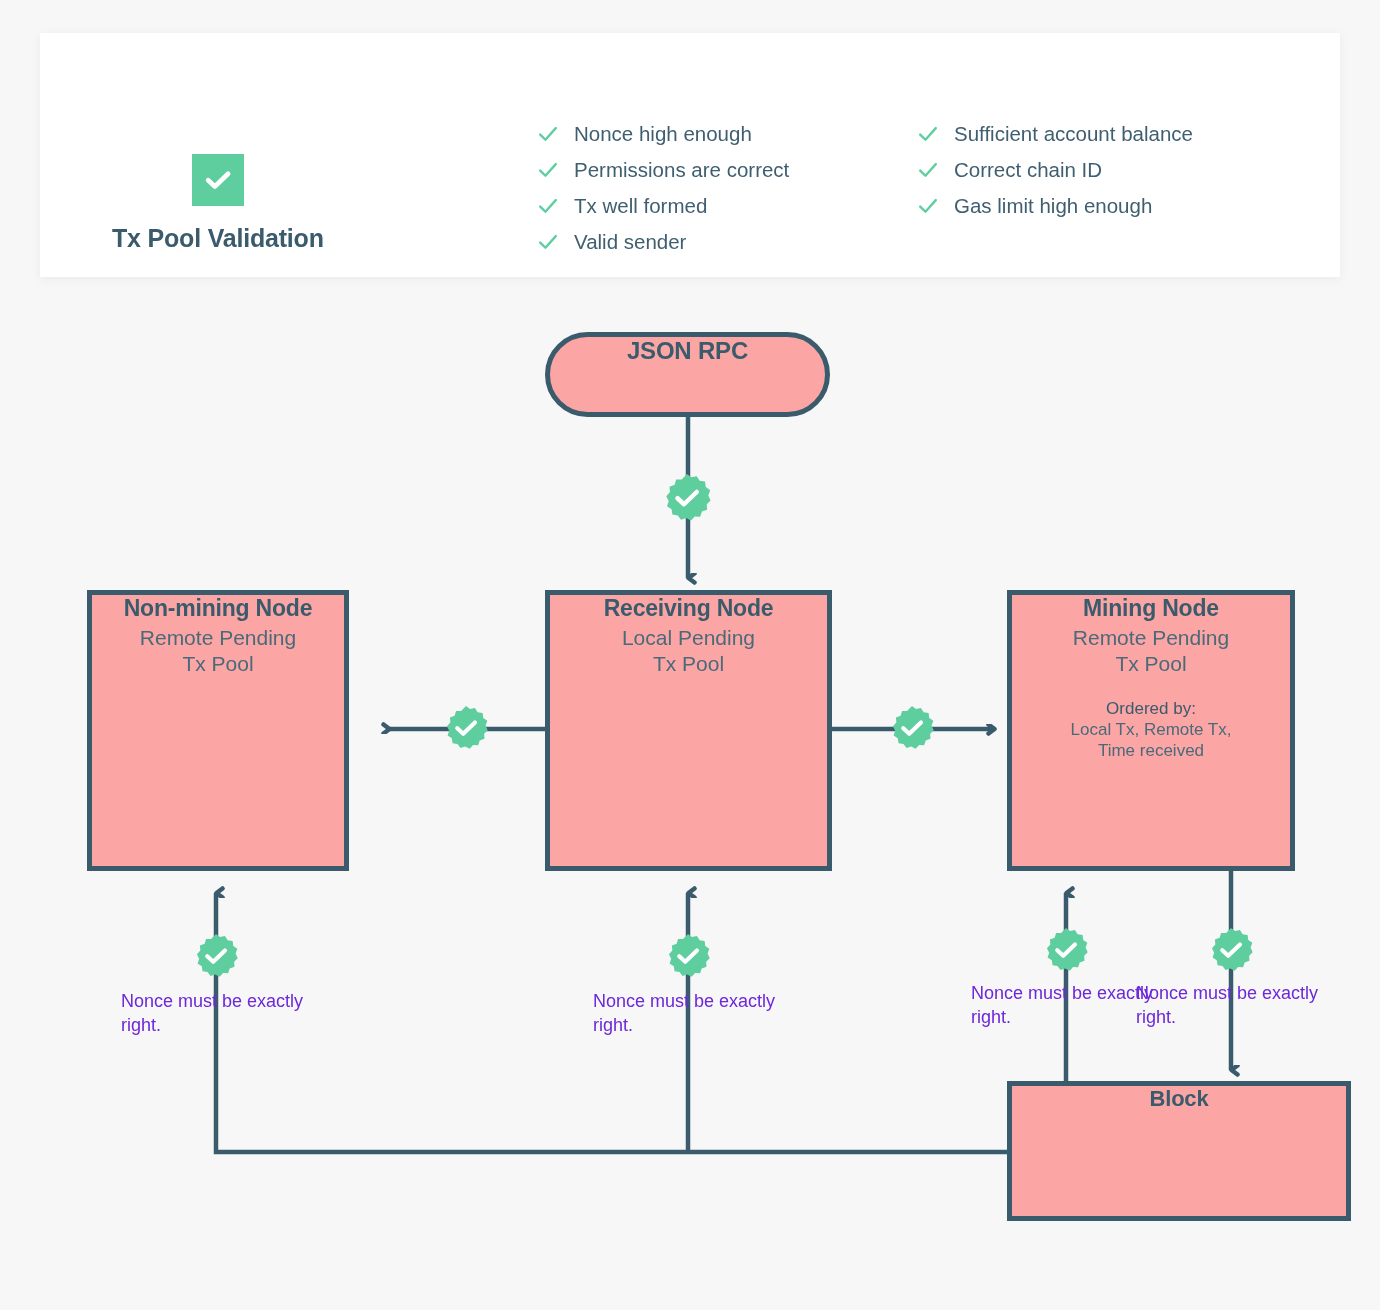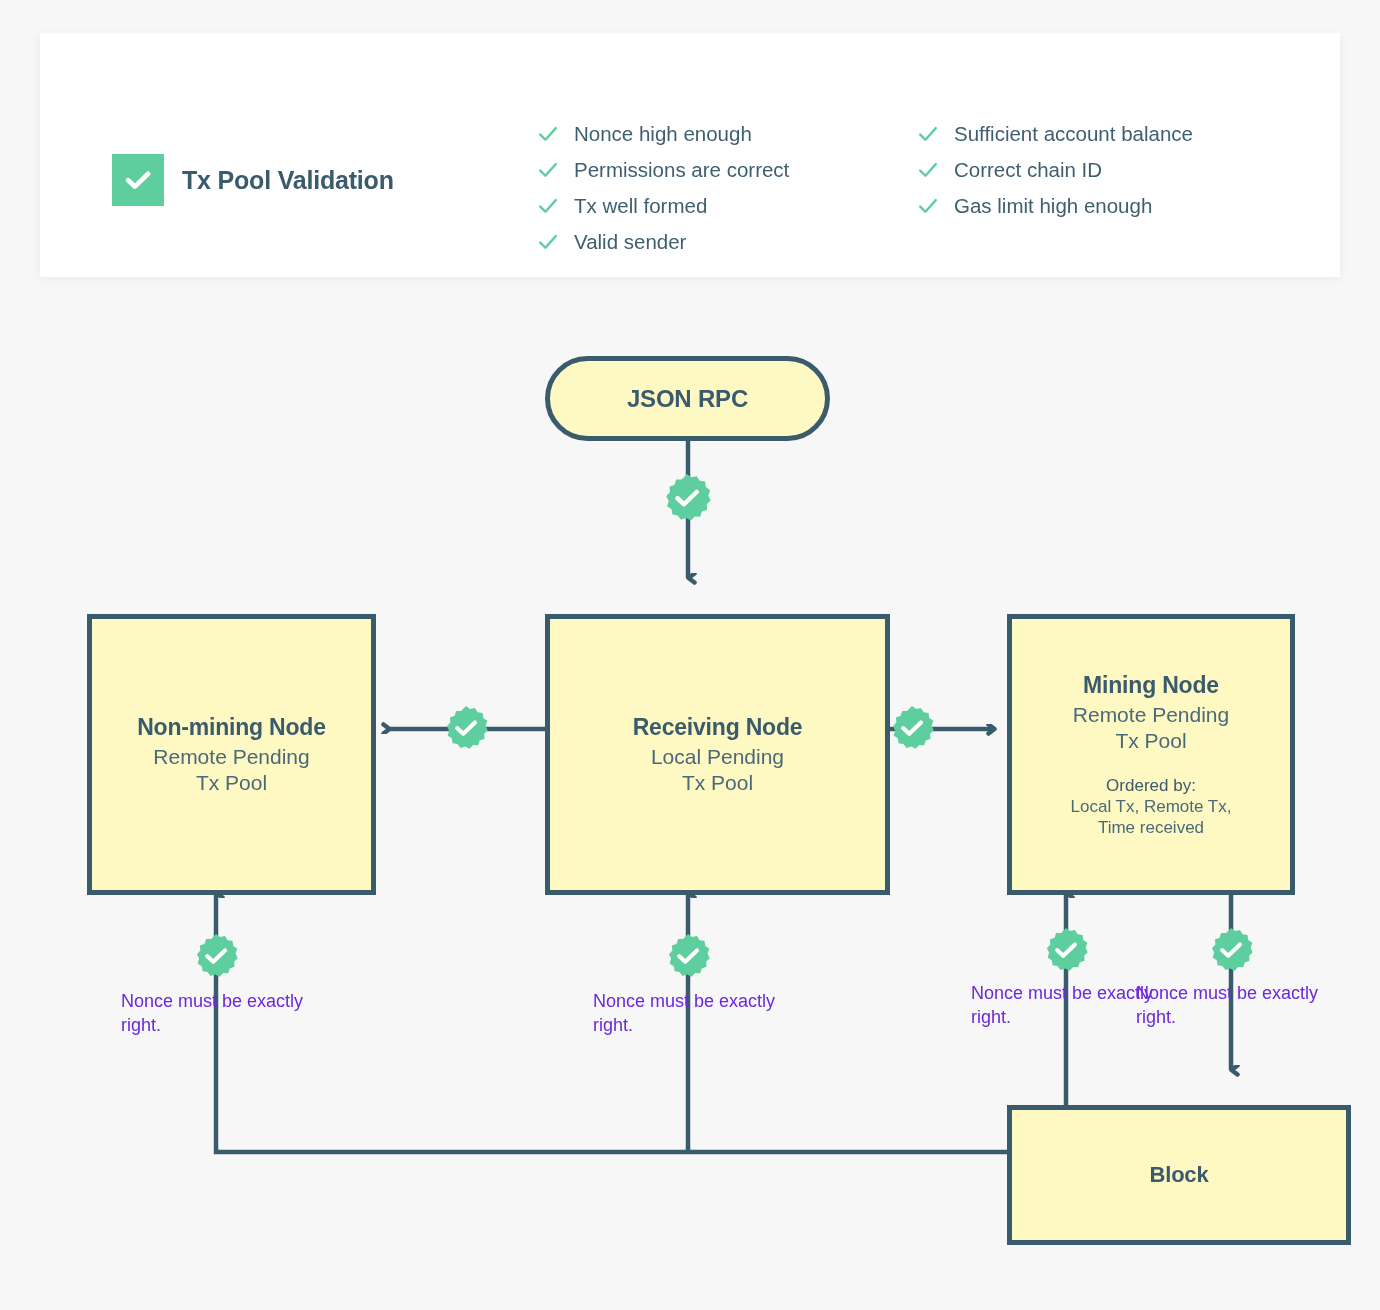--- a/index.html
+++ b/index.html
@@ -26,20 +26,21 @@
     background: #ffffff;
     box-shadow: 0 2px 10px rgba(0,0,0,0.06);
   }
   .val-title-wrap {
     position: absolute;
     left: 72px;
     top: 121px;
     display: flex;
     align-items: center;
     gap: 18px;
+    flex-direction: column;
   }
   .val-title {
     font-size: 25px;
     font-weight: bold;
     color: #3a5b6c;
     letter-spacing: -0.2px;
     white-space: nowrap;
   }
   .badge {
     display: inline-block;
@@ -76,29 +77,28 @@
     position: absolute;
     left: 0;
     top: 0;
     width: 1380px;
     height: 1310px;
   }
 
   
   .node {
     position: absolute;
-    background: #fef9c3;
+    background: #fca5a5;
     border: 5px solid #3a5b6c;
     box-sizing: border-box;
     display: flex;
     flex-direction: column;
     align-items: center;
-    justify-content: center;
+    justify-content: flex-start;
     text-align: center;
-    margin-top: 24px;
   }
   .node-rounded {
     border-radius: 48px;
   }
   .node-title {
     font-size: 23px;
     font-weight: bold;
     color: #3a5b6c;
     letter-spacing: -0.2px;
   }
@@ -118,22 +118,22 @@
     font-size: 17px;
     color: #4a6a7a;
     line-height: 21px;
   }
 
   #json-rpc {
     left: 545px; top: 332px; width: 285px; height: 85px;
   }
   #json-rpc .node-title { font-size: 24px; }
 
-  #non-mining-node { left: 87px; top: 590px; width: 289px; height: 281px; }
-  #receiving-node  { left: 545px; top: 590px; width: 345px; height: 281px; }
+  #non-mining-node { left: 87px; top: 590px; width: 262px; height: 281px; }
+  #receiving-node  { left: 545px; top: 590px; width: 287px; height: 281px; }
   #mining-node     { left: 1007px; top: 590px; width: 288px; height: 281px; }
 
   #block-node {
     left: 1007px; top: 1081px; width: 344px; height: 140px;
   }
   #block-node .node-title { font-size: 22px; }
   #block-node .node-sub { font-size: 18px; line-height: 23px; }
 
   
   .edge-badge {

